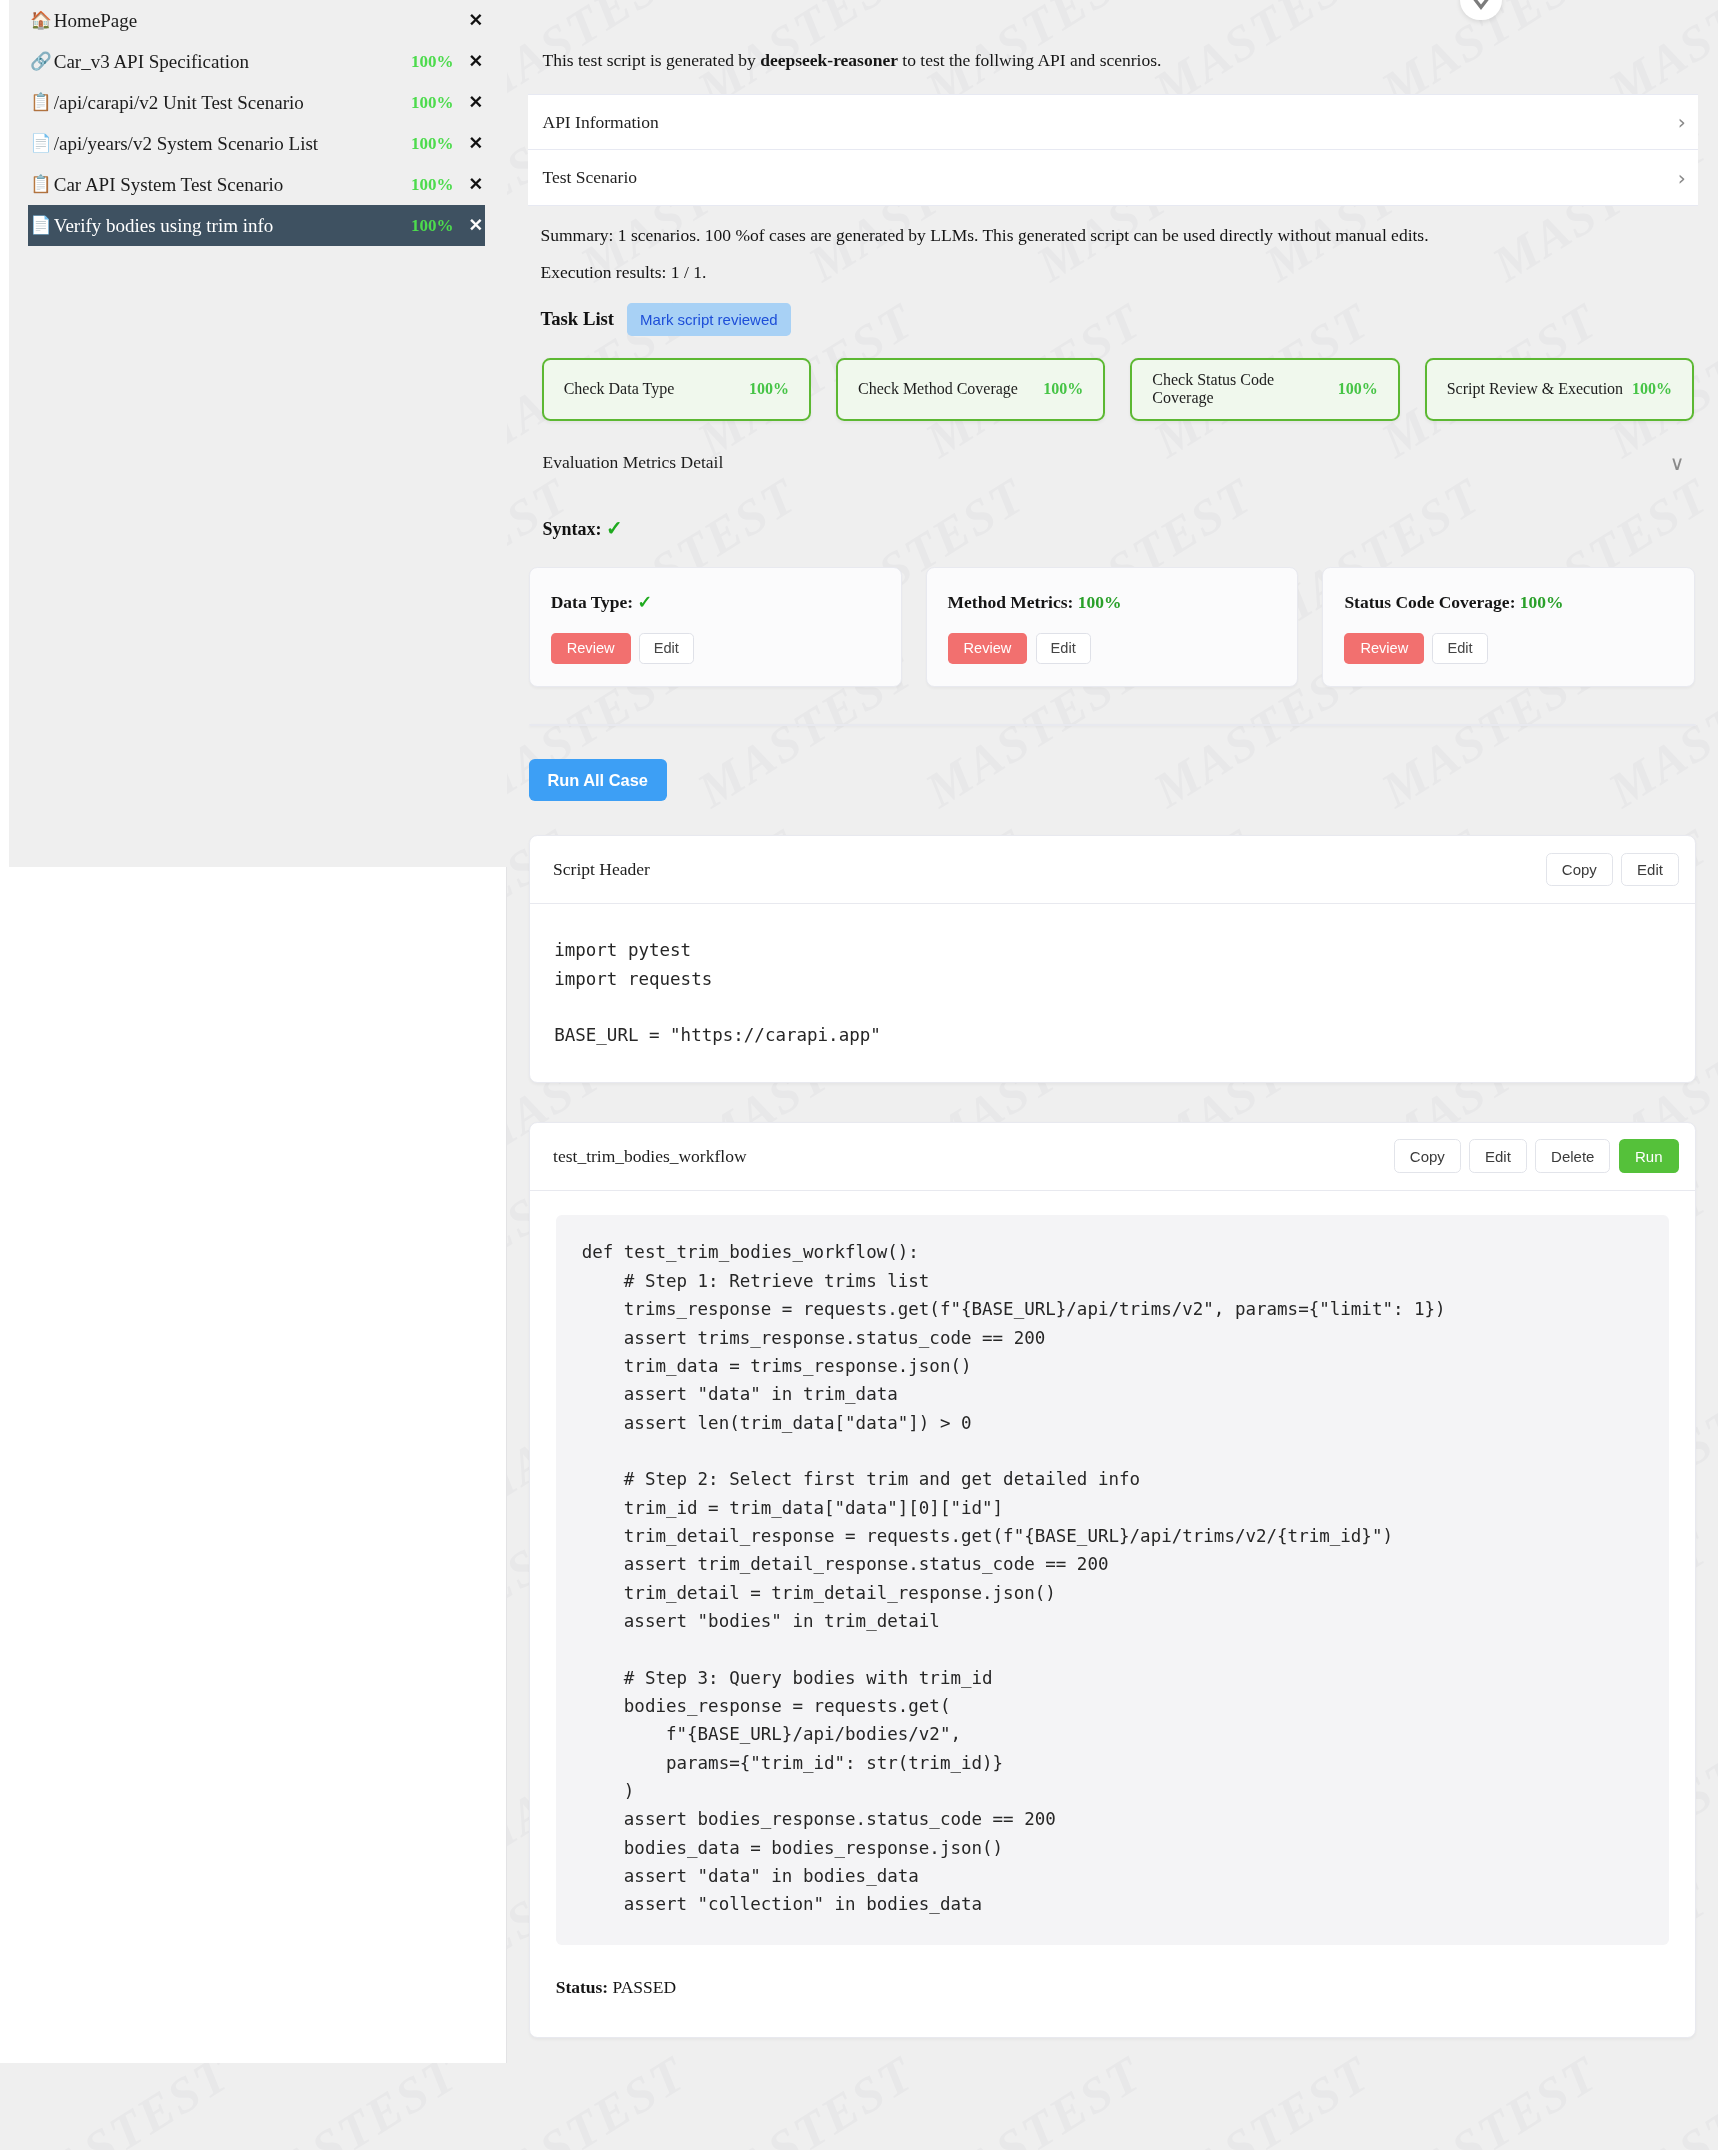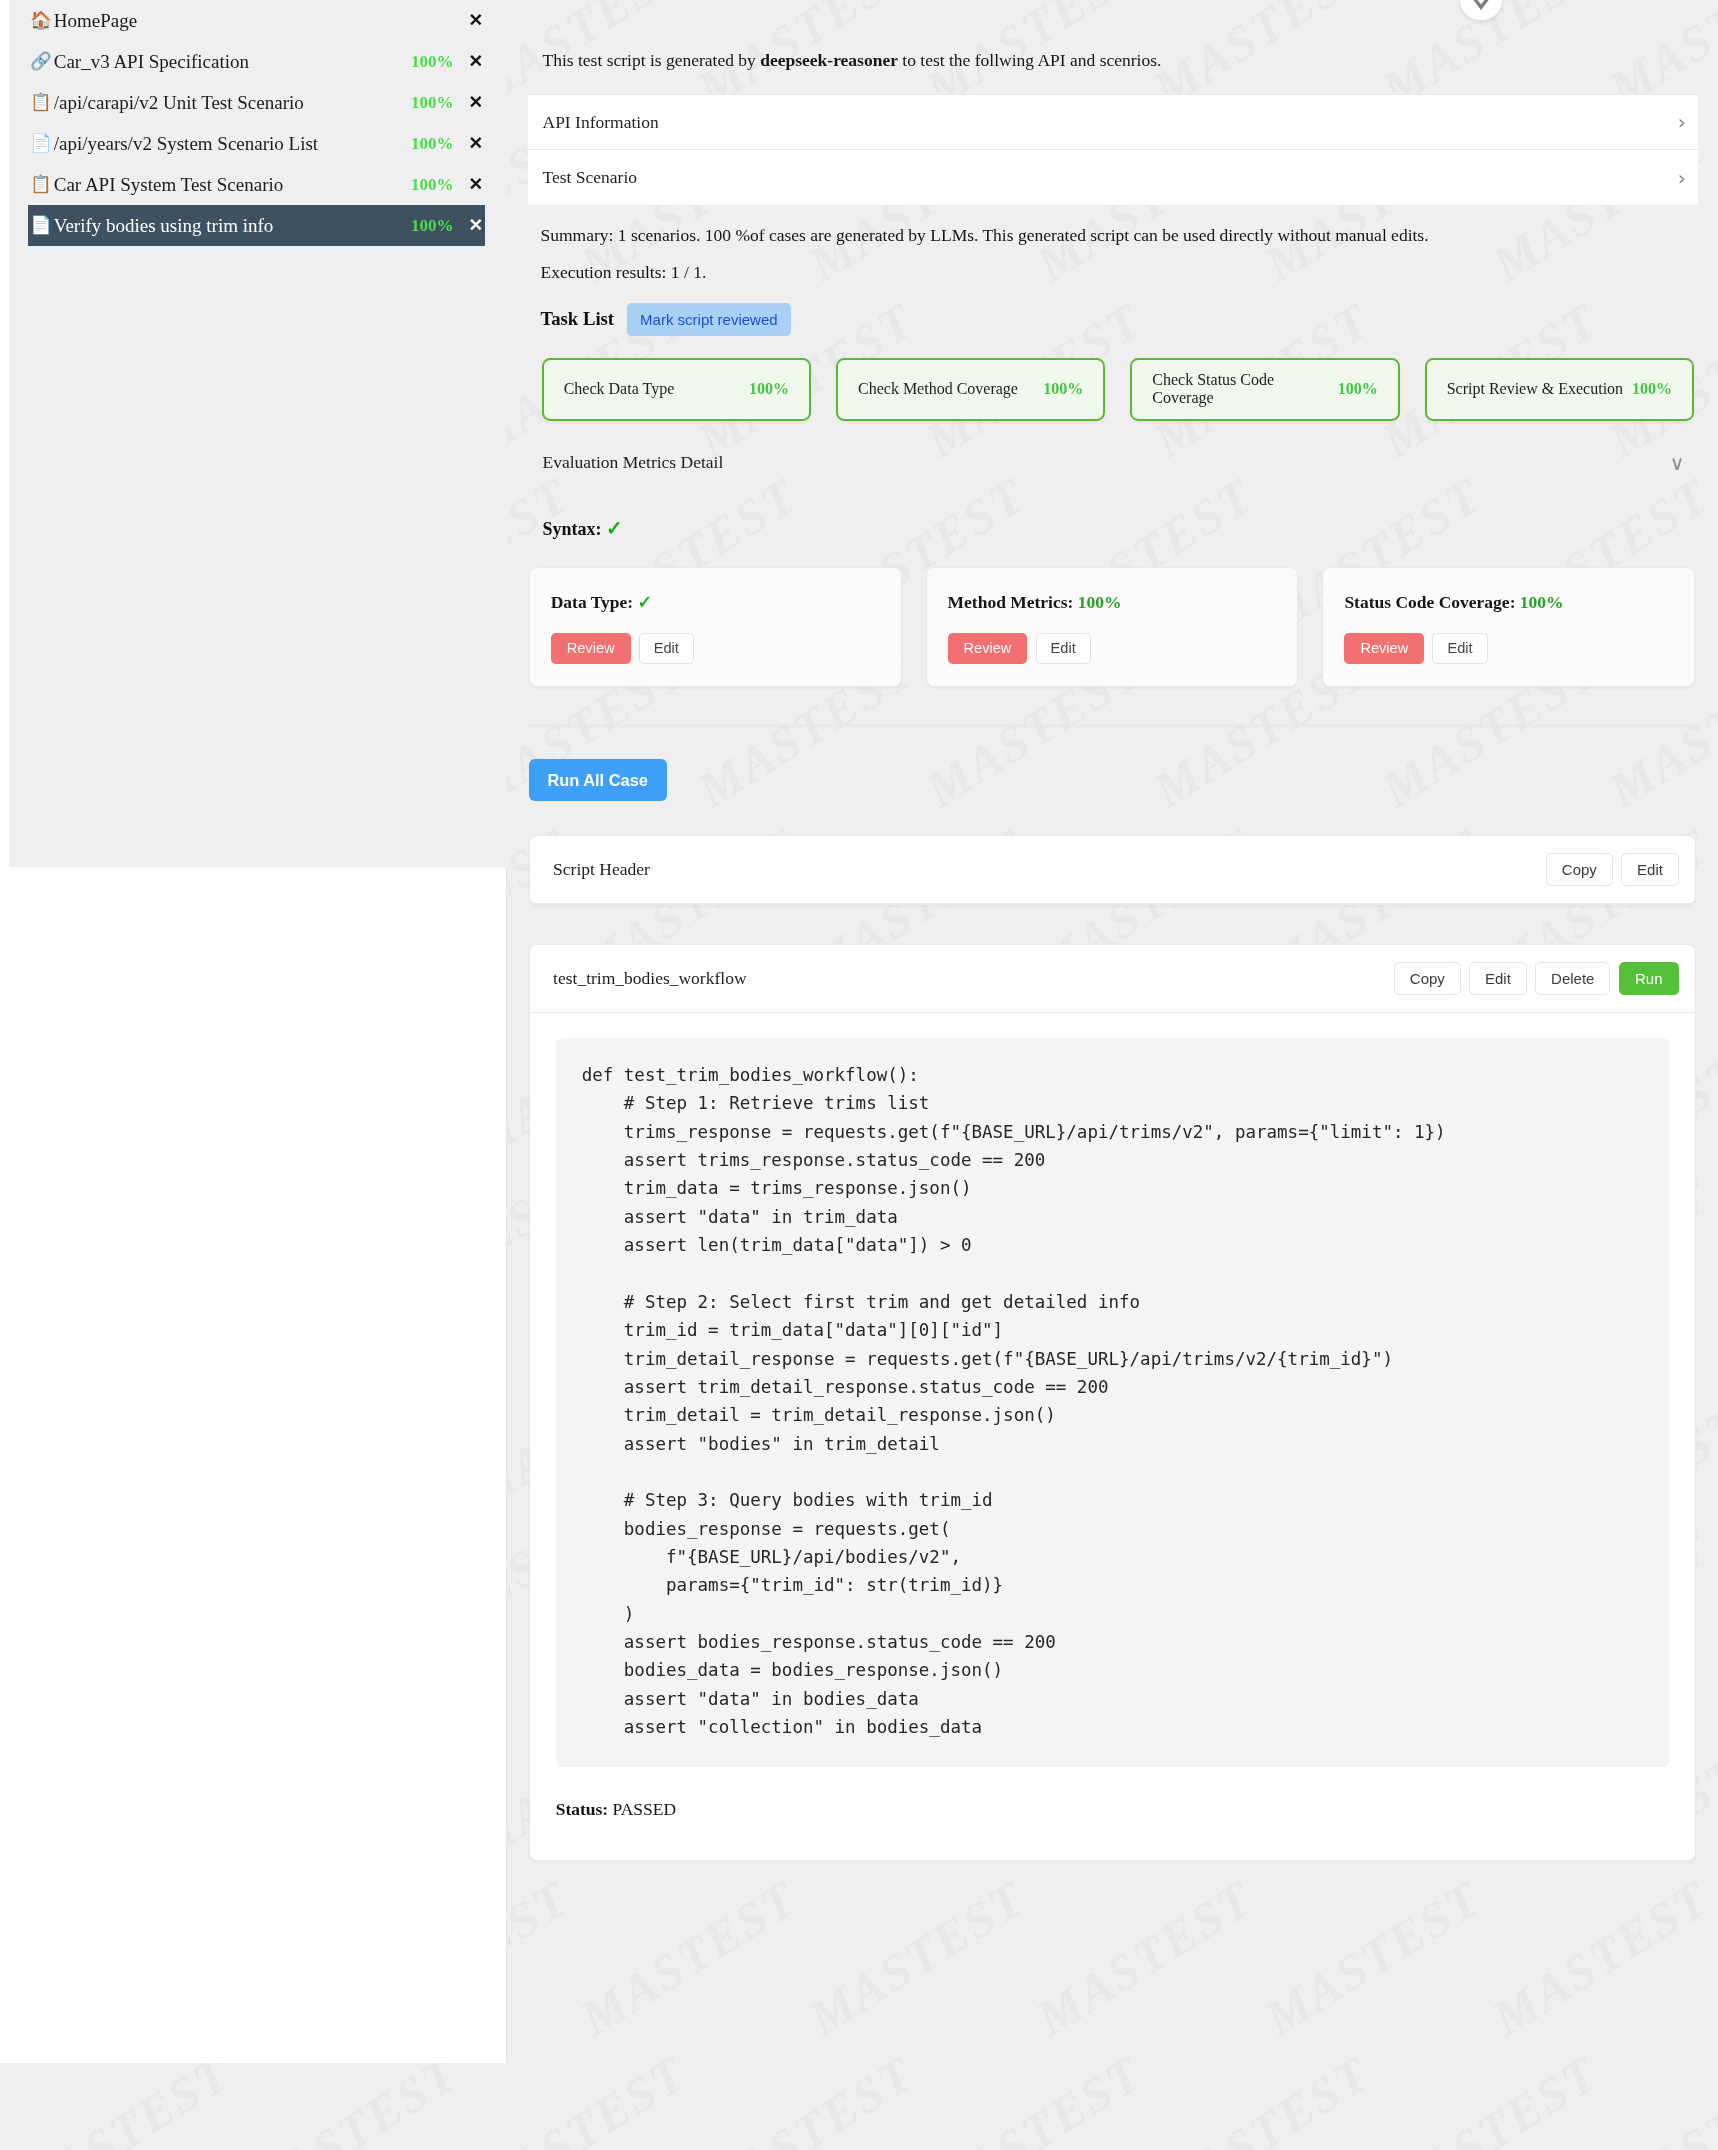--- a/index.html
+++ b/index.html
@@ -538,20 +538,24 @@
       </div>
 
       <div class="panel script-panel">
         <div class="panel-head">
           <span>Script Header</span>
           <span class="head-btns">
             <button class="btn-ghost">Copy</button>
             <button class="btn-ghost">Edit</button>
           </span>
         </div>
+        <div class="code-area">import pytest
+import requests
+
+BASE_URL = "https://carapi.app"</div>
       </div>
 
       <div class="panel case-panel">
         <div class="panel-head">
           <span>test_trim_bodies_workflow</span>
           <span class="head-btns">
             <button class="btn-ghost">Copy</button>
             <button class="btn-ghost">Edit</button>
             <button class="btn-ghost">Delete</button>
             <button class="btn-run">Run</button>

